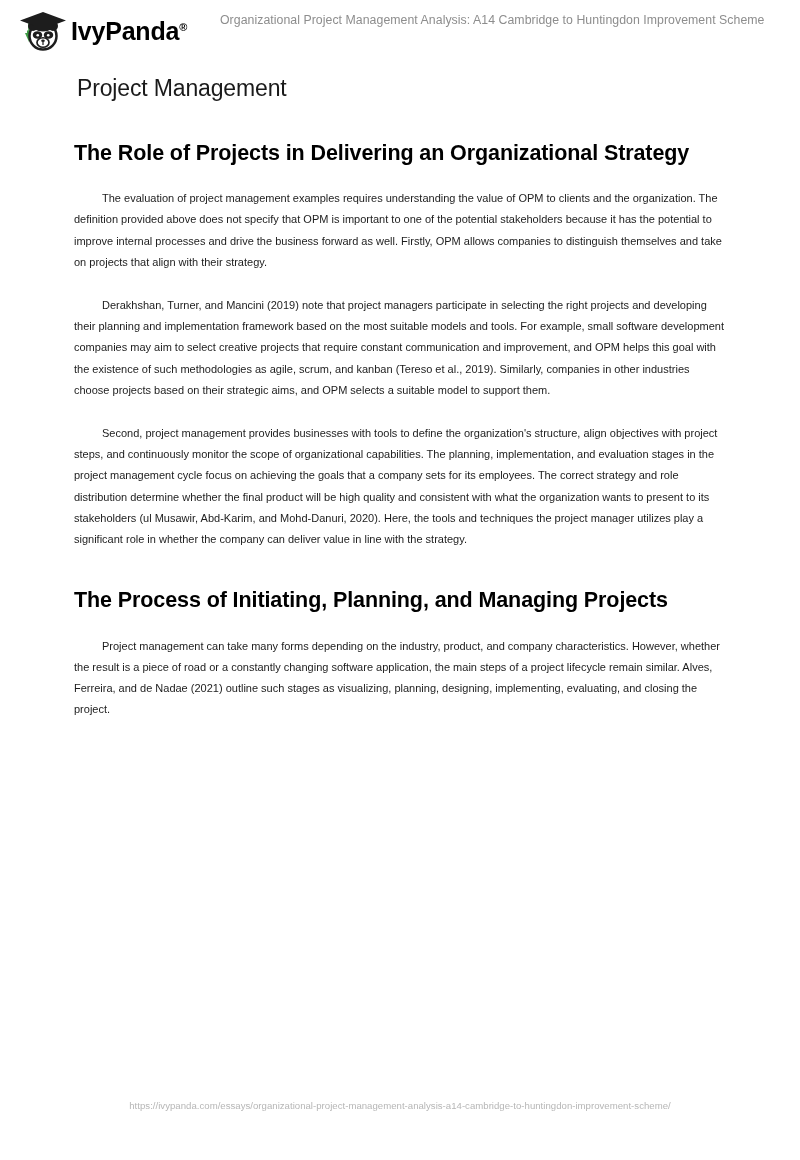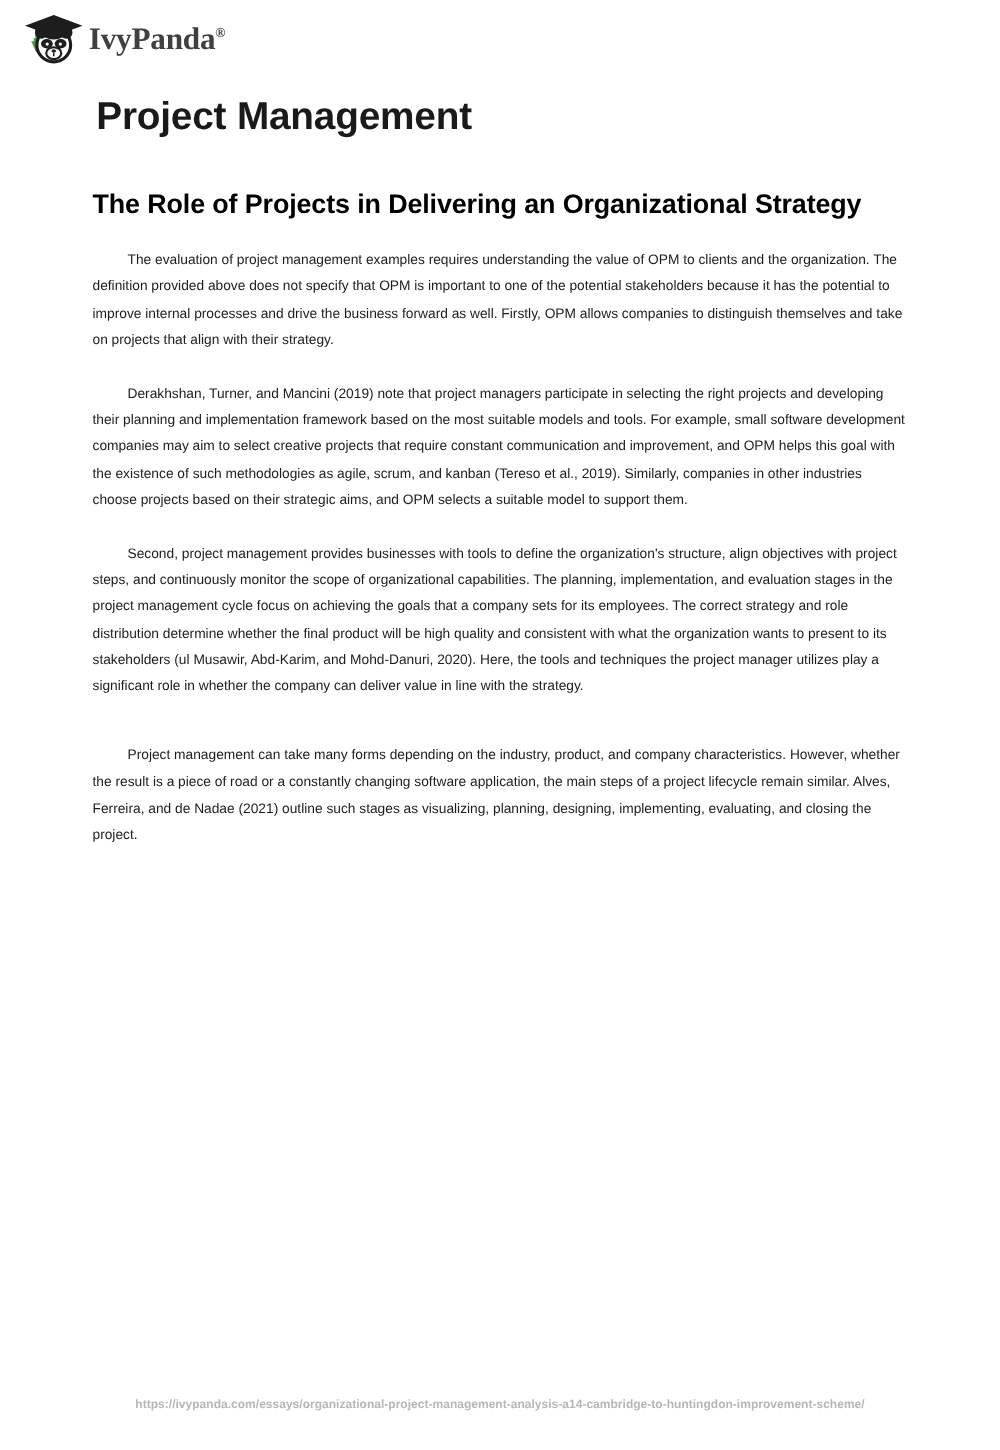--- a/index.html
+++ b/index.html
@@ -40,25 +40,25 @@
   }
 
   .brand-mark {
     width: 54px;
     height: 42px;
     flex: 0 0 54px;
     display: block;
   }
 
   .brand-word {
-    font-family: Liberation Serif, serif;
+    font-family: Liberation Sans, sans-serif;
     font-weight: bold;
     font-size: 25px;
     letter-spacing: -0.2px;
-    color: #404040;
+    color: #000000;
     line-height: 1;
     margin-left: 3px;
     white-space: nowrap;
   }
   .brand-word .reg {
     font-size: 11px;
     vertical-align: super;
     font-weight: bold;
   }
 
@@ -76,22 +76,22 @@
 
   
   .doc {
     position: absolute;
     left: 74px;
     top: 74px;
     width: 652px;
   }
 
   h1.doc-title {
-    font-size: 31px;
-    font-weight: bold;
+    font-size: 23px;
+    font-weight: normal;
     line-height: 1.25;
     margin: 0 0 34px 3px;
     color: #1a1a1a;
     letter-spacing: -0.15px;
   }
 
   h2.section-title {
     font-size: 21.5px;
     font-weight: bold;
     line-height: 1.55;
@@ -117,27 +117,25 @@
     position: absolute;
     left: 0;
     bottom: 0;
     width: 800px;
     height: 60px;
     display: flex;
     align-items: flex-start;
     justify-content: center;
   }
   .footer-url {
-    margin-top: 18px;
     font-size: 9.6px;
     color: #b6b6b6;
     letter-spacing: 0.02px;
     white-space: nowrap;
     text-decoration: none;
-    font-weight: bold;
   }
 </style>
 </head>
 <body>
 
 <header class="page-header">
 
   <div class="brand">
     <span class="brand-mark">
       <svg viewBox="0 0 108 84" width="54" height="42" aria-hidden="true">
@@ -160,38 +158,40 @@
         <ellipse cx="58" cy="61.5" rx="3.6" ry="2.6" fill="#1d1d1d"></ellipse>
         <path d="M58 64 L58 70" stroke="#1d1d1d" stroke-width="2.4" fill="none"></path>
 
         <polygon points="58,4 104,21 58,38 12,21" fill="#1d1d1d"></polygon>
         <path d="M40 28 L40 38 Q58 48 76 38 L76 28 Z" fill="#1d1d1d"></path>
       </svg>
     </span>
     <span class="brand-word"><span>IvyPanda</span><span class="reg">®</span></span>
   </div>
 
+  <div class="header-title">Organizational Project Management Analysis: A14 Cambridge to Huntingdon Improvement Scheme</div>
 </header>
 
 <main class="doc">
 
   <h1 class="doc-title">Project Management</h1>
 
   <section>
     <h2 class="section-title">The Role of Projects in Delivering an Organizational Strategy</h2>
     <p class="para">The evaluation of project management examples requires understanding the value of OPM to clients and the organization. The definition provided above does not specify that OPM is important to one of the potential stakeholders because it has the potential to improve internal processes and drive the business forward as well. Firstly, OPM allows companies to distinguish themselves and take on projects that align with their strategy.</p>
     <div class="block-gap-1"></div>
     <p class="para">Derakhshan, Turner, and Mancini (2019) note that project managers participate in selecting the right projects and developing their planning and implementation framework based on the most suitable models and tools. For example, small software development companies may aim to select creative projects that require constant communication and improvement, and OPM helps this goal with the existence of such methodologies as agile, scrum, and kanban (Tereso et al., 2019). Similarly, companies in other industries choose projects based on their strategic aims, and OPM selects a suitable model to support them.</p>
     <div class="block-gap-1"></div>
     <p class="para">Second, project management provides businesses with tools to define the organization's structure, align objectives with project steps, and continuously monitor the scope of organizational capabilities. The planning, implementation, and evaluation stages in the project management cycle focus on achieving the goals that a company sets for its employees. The correct strategy and role distribution determine whether the final product will be high quality and consistent with what the organization wants to present to its stakeholders (ul Musawir, Abd-Karim, and Mohd-Danuri, 2020). Here, the tools and techniques the project manager utilizes play a significant role in whether the company can deliver value in line with the strategy.</p>
   </section>
 
   <div class="block-gap-2"></div>
 
   <section>
+    <h2 class="section-title">The Process of Initiating, Planning, and Managing Projects</h2>
     <p class="para">Project management can take many forms depending on the industry, product, and company characteristics. However, whether the result is a piece of road or a constantly changing software application, the main steps of a project lifecycle remain similar. Alves, Ferreira, and de Nadae (2021) outline such stages as visualizing, planning, designing, implementing, evaluating, and closing the project.</p>
   </section>
 
 </main>
 
 <footer class="page-footer">
   <span class="footer-url">https://ivypanda.com/essays/organizational-project-management-analysis-a14-cambridge-to-huntingdon-improvement-scheme/</span>
 </footer>
 
 </body></html>

